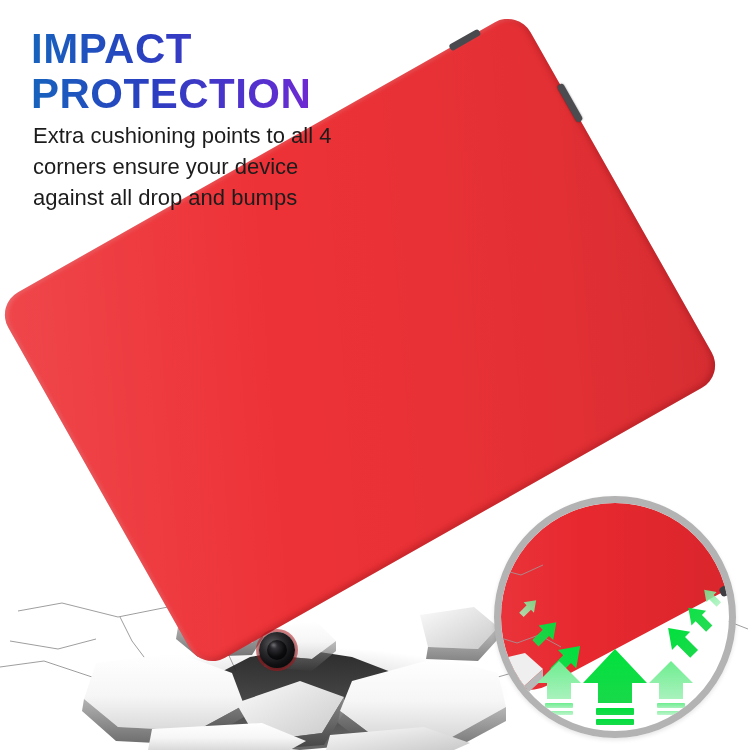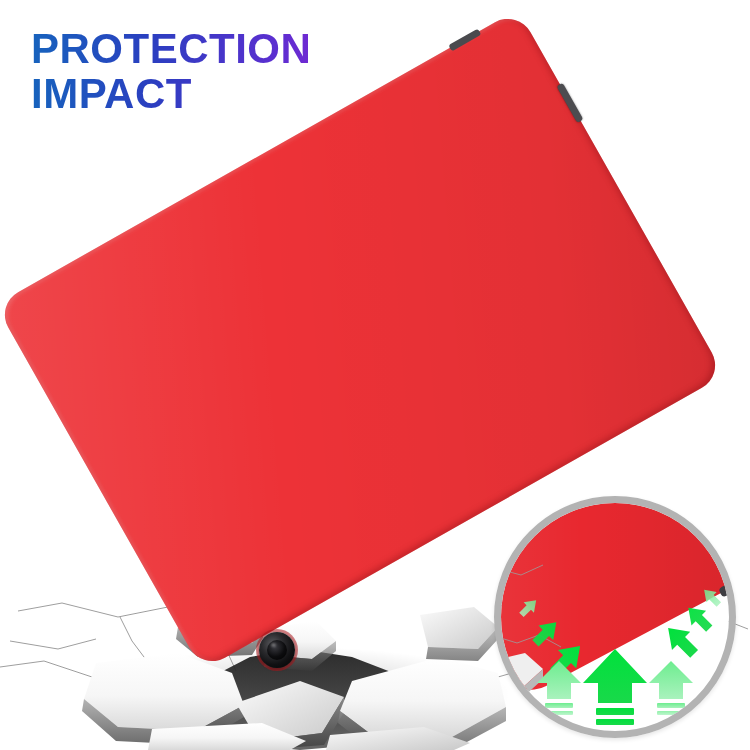--- a/index.html
+++ b/index.html
@@ -273,18 +273,19 @@
           <path d="M170 158 L192 180 L182 180 L182 196 L158 196 L158 180 L148 180 Z"></path>
           <rect x="156" y="200" width="28" height="5" rx="1"></rect>
           <rect x="156" y="208" width="28" height="4" rx="1" opacity="0.75"></rect>
         </g>
       </svg>
     </div>
     <div id="mag-ring"></div>
   </div>
 
   <div id="headline">
+    <div class="title-line" id="title-line-1">IMPACT</div>
     <div class="title-line" id="title-line-2">PROTECTION</div>
-    <div class="title-line" id="title-line-1">IMPACT</div>
-  </div>
-
+  </div>
+
+  <div id="body-copy">Extra cushioning points to all 4 corners ensure your device against all drop and bumps</div>
 
 </div>
 
 </body></html>

